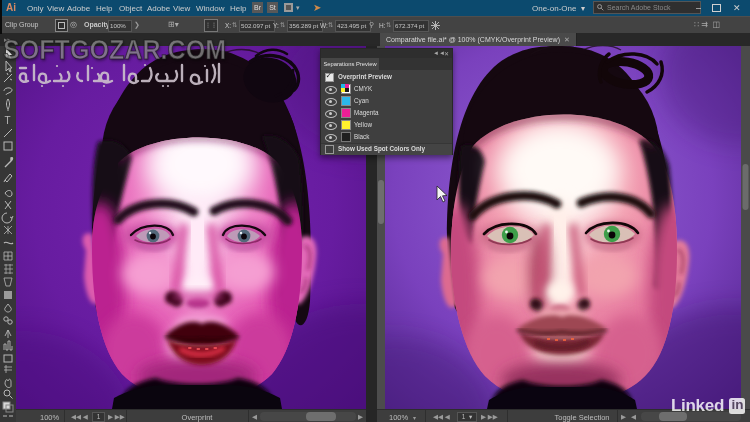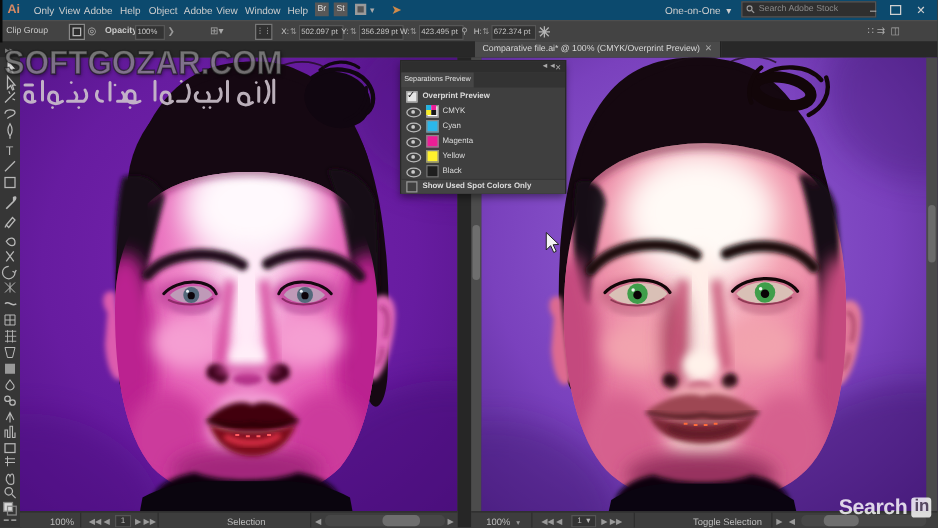--- a/index.html
+++ b/index.html
@@ -351,21 +351,21 @@
 </svg>
 </div>
 
 <div class="abs" id="leftstatus" style="border-top:1px solid #2d2d2d;">
   <span style="position:absolute;left:24px;top:3px;">100%</span>
   <div style="position:absolute;left:48px;top:0;width:1px;height:13px;background:#2e2e2e;"></div>
   <span style="position:absolute;left:55px;top:3px;color:#9a9a9a;font-size:6.5px;">◀◀ ◀</span>
   <div style="position:absolute;left:76px;top:2px;width:11px;height:8px;background:#333;border:1px solid #555;font-size:6.5px;color:#bbb;text-align:center;line-height:8px;">1</div>
   <span style="position:absolute;left:92px;top:3px;color:#9a9a9a;font-size:6.5px;">▶ ▶▶</span>
   <div style="position:absolute;left:110px;top:0;width:1px;height:13px;background:#2e2e2e;"></div>
-  <span style="position:absolute;left:150px;top:3px;width:62px;text-align:center;">Selection</span>
+  <span style="position:absolute;left:150px;top:3px;width:62px;text-align:center;">Overprint</span>
   <div style="position:absolute;left:232px;top:0;width:1px;height:13px;background:#2e2e2e;"></div>
   <span style="position:absolute;left:236px;top:3px;color:#9a9a9a;font-size:6.5px;">◀</span>
   <div style="position:absolute;left:244px;top:2px;width:96px;height:9px;background:#474747;border-radius:4px;"></div>
   <div style="position:absolute;left:290px;top:2px;width:30px;height:9px;background:#6e6e6e;border-radius:4px;"></div>
   <span style="position:absolute;left:342px;top:3px;color:#9a9a9a;font-size:6.5px;">▶</span>
 </div>
 <div class="abs" id="rightstatus" style="border-top:1px solid #2d2d2d;">
   <span style="position:absolute;left:12px;top:3px;">100%</span>
   <span style="position:absolute;left:36px;top:4px;font-size:6px;color:#999;">▾</span>
   <div style="position:absolute;left:48px;top:0;width:1px;height:13px;background:#2e2e2e;"></div>
@@ -436,16 +436,16 @@
 
 <path d="M54,14 C56,17 56,21 53,23 M53,23 L40,23 M46,16 C48,18 48,21 46,23 M36,23 C30,27 24,24 25,19 C26,14 32,15 32,19 L32,23 M20,7 L20,22"></path>
 <circle cx="49" cy="28" r="1.1" fill="#cdc2cd" stroke="none"></circle>
       <circle cx="43" cy="8" r="1.1" fill="#cdc2cd" stroke="none"></circle>
 <circle cx="28" cy="28" r="1.1" fill="#cdc2cd" stroke="none"></circle>
 
 <path d="M14,23 C10,25 5,23 6,18 C7,14 12,15 12,18 L12,23 M6,10 L12,10"></path>
 </g>
 </svg>
 <div class="abs" id="linkedin" style="left:671px;top:396px;width:78px;height:20px;">
-  <span style="position:absolute;left:0;top:0;font-size:17px;font-weight:bold;color:rgba(255,255,255,0.82);letter-spacing:-0.3px;">Search</span>
+  <span style="position:absolute;left:0;top:0;font-size:17px;font-weight:bold;color:rgba(255,255,255,0.82);letter-spacing:-0.3px;">Linked</span>
   <div style="position:absolute;left:58px;top:1.5px;width:16px;height:16px;background:rgba(255,255,255,0.82);border-radius:2.5px;"></div>
   <span style="position:absolute;left:60.5px;top:0.5px;font-size:13.5px;font-weight:bold;color:#554761;">in</span>
 </div>
 
 </body></html>

